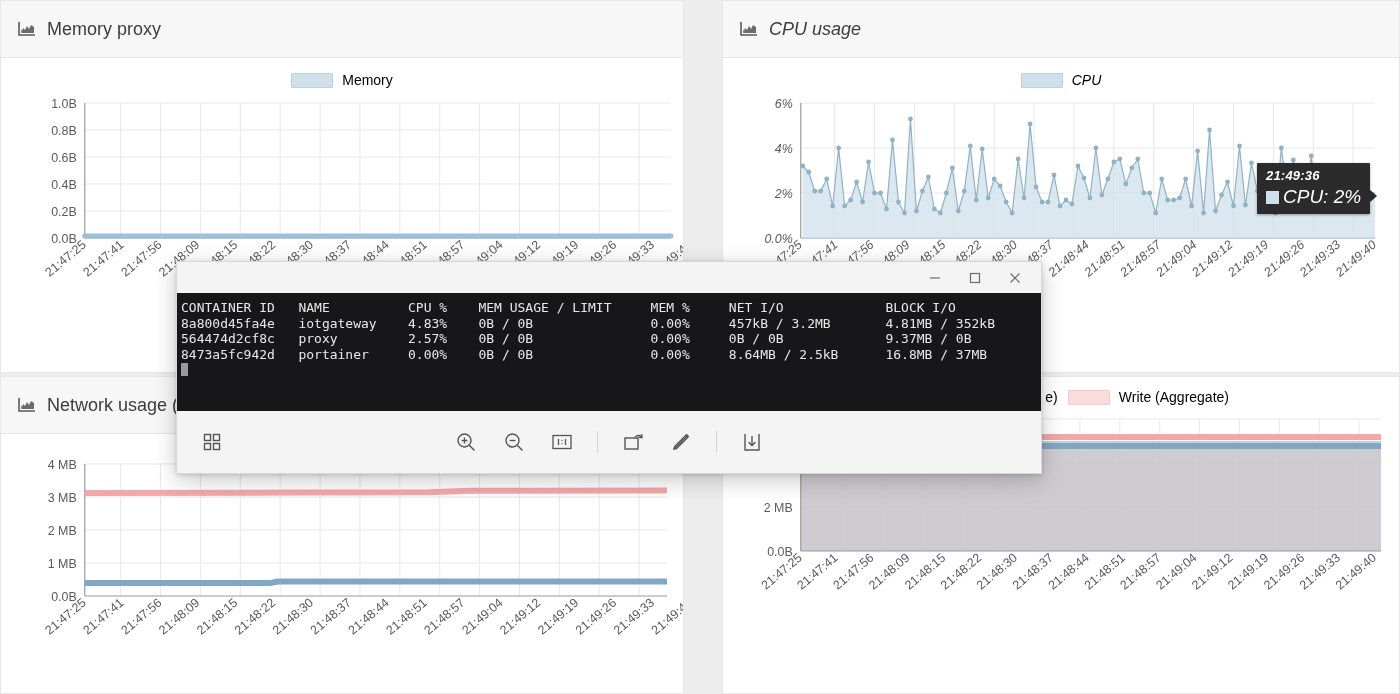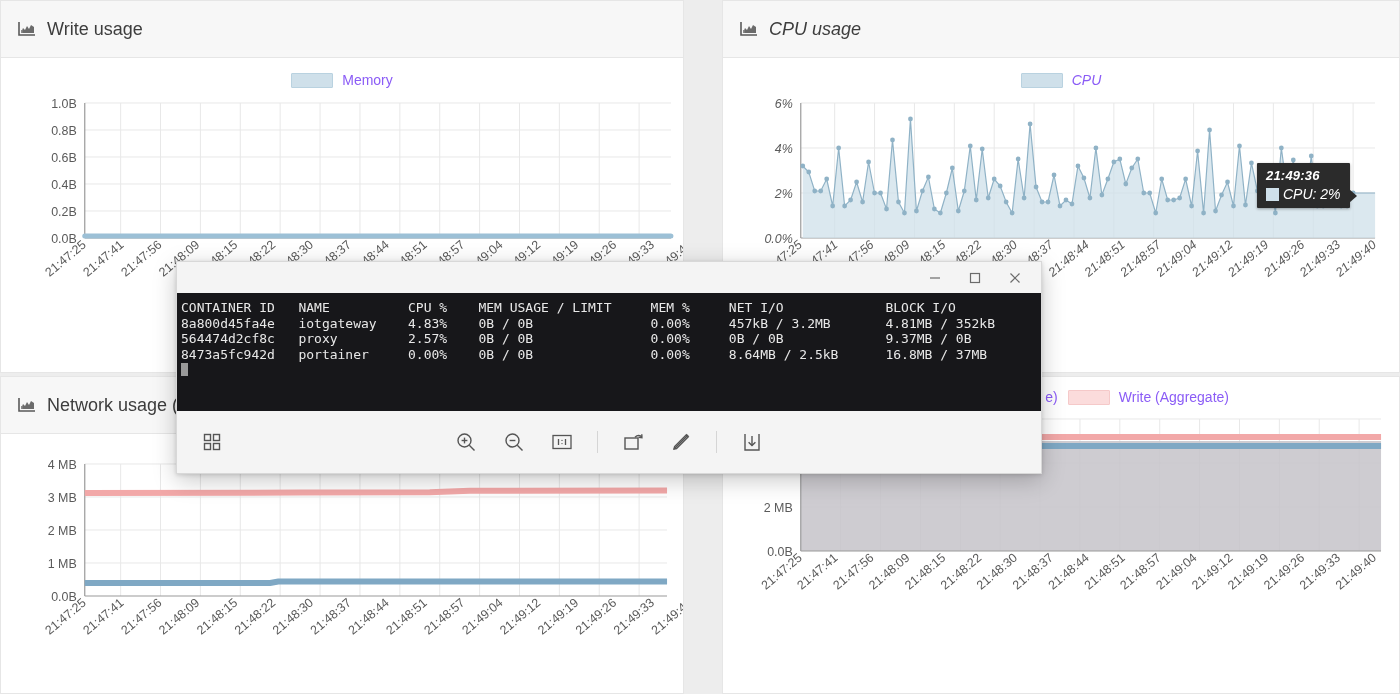--- a/index.html
+++ b/index.html
@@ -43,40 +43,40 @@
 
   
   .legend {
     display: flex; justify-content: center; align-items: center;
     gap: 10px; padding-top: 14px; flex-wrap: nowrap;
   }
   .legend-item { display: flex; align-items: center; gap: 9px; }
   .legend-swatch {
     width: 42px; height: 15px; border-radius: 1px; display: block;
   }
-  .legend-label { font-size: 14px; color: #8b5cf6; white-space: nowrap; }
+  .legend-label { font-size: 14px; color: #000000; white-space: nowrap; }
 
   
   .chart-wrap { position: relative; width: 100%; }
   .chart-svg { display: block; width: 100%; }
 
   
   .tooltip {
     position: absolute;
     background: #2b2b2b;
     border-radius: 1px;
     padding: 5px 9px 6px 9px;
     color: #fff;
     box-shadow: 0 1px 3px rgba(0,0,0,.35);
     z-index: 30;
   }
   .tooltip-time { font-size: 13px; font-weight: bold; letter-spacing: .2px; }
   .tooltip-row { display: flex; align-items: center; gap: 4px; margin-top: 3px; }
   .tooltip-swatch { width: 13px; height: 13px; background: #cfe0ea; display: block; }
-  .tooltip-text { font-size: 14px; }
+  .tooltip-text { font-size: 19px; }
   .tooltip-arrow {
     position: absolute; right: -7px; top: 26px;
     width: 0; height: 0;
     border-top: 7px solid transparent;
     border-bottom: 7px solid transparent;
     border-left: 8px solid #2b2b2b;
   }
 
   
   .term-window {
@@ -149,21 +149,21 @@
 
   <div class="panel" id="panel-memory">
     <div class="panel-header">
       <span class="chart-icon">
         <svg viewBox="0 0 18 16" width="18" height="16">
           <path d="M1 1 L1 14 L17 14" stroke="#5a5a5a" stroke-width="1.6" fill="none"></path>
           <path d="M3 12 L5 7 L7 9 L9 5 L11 8 L13 4 L16 6 L16 12 Z" fill="#6b6b6b"></path>
           <rect x="3" y="9" width="1.6" height="3" fill="#8a8a8a"></rect>
         </svg>
       </span>
-      <span class="panel-title">Write usage</span>
+      <span class="panel-title">Memory proxy</span>
     </div>
     <div class="panel-body">
       <div class="legend">
         <div class="legend-item">
           <span class="legend-swatch" style="background:#cfe0ea;border:1px solid #b9d2e0"></span>
           <span class="legend-label">Memory</span>
         </div>
       </div>
       <div class="chart-wrap">
         <svg class="chart-svg" viewBox="0 0 684 270" preserveAspectRatio="none" height="270">

